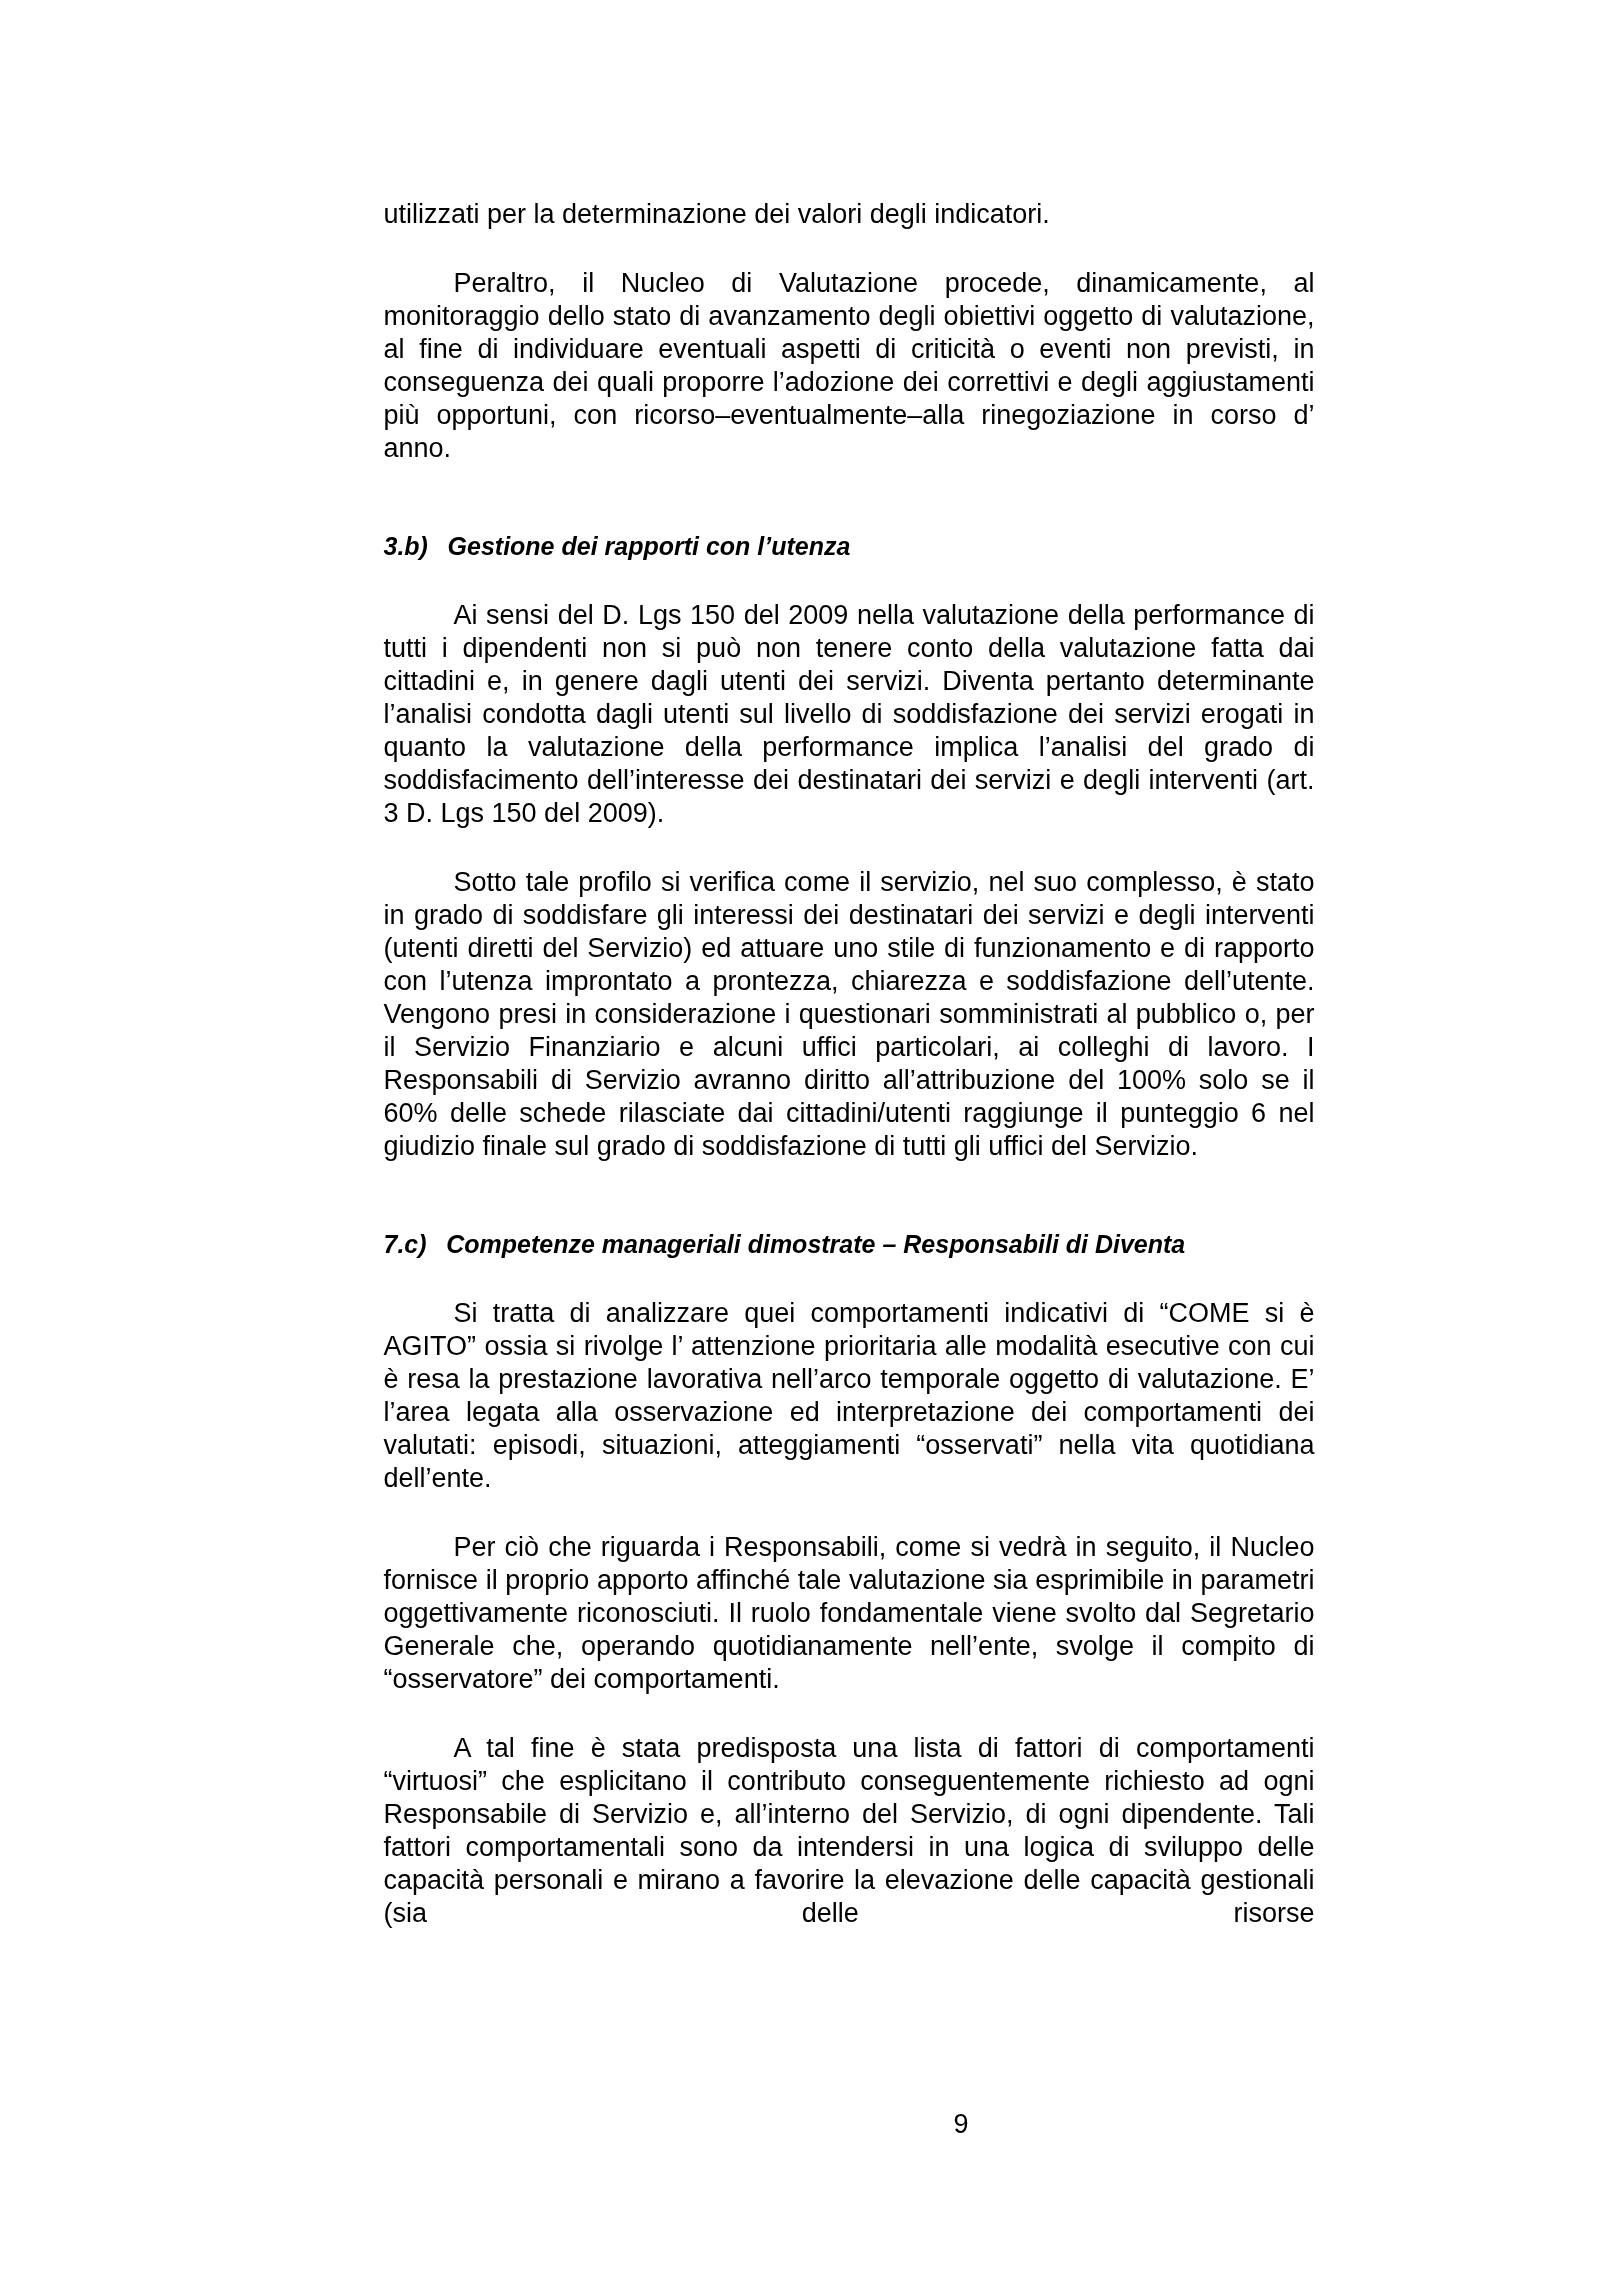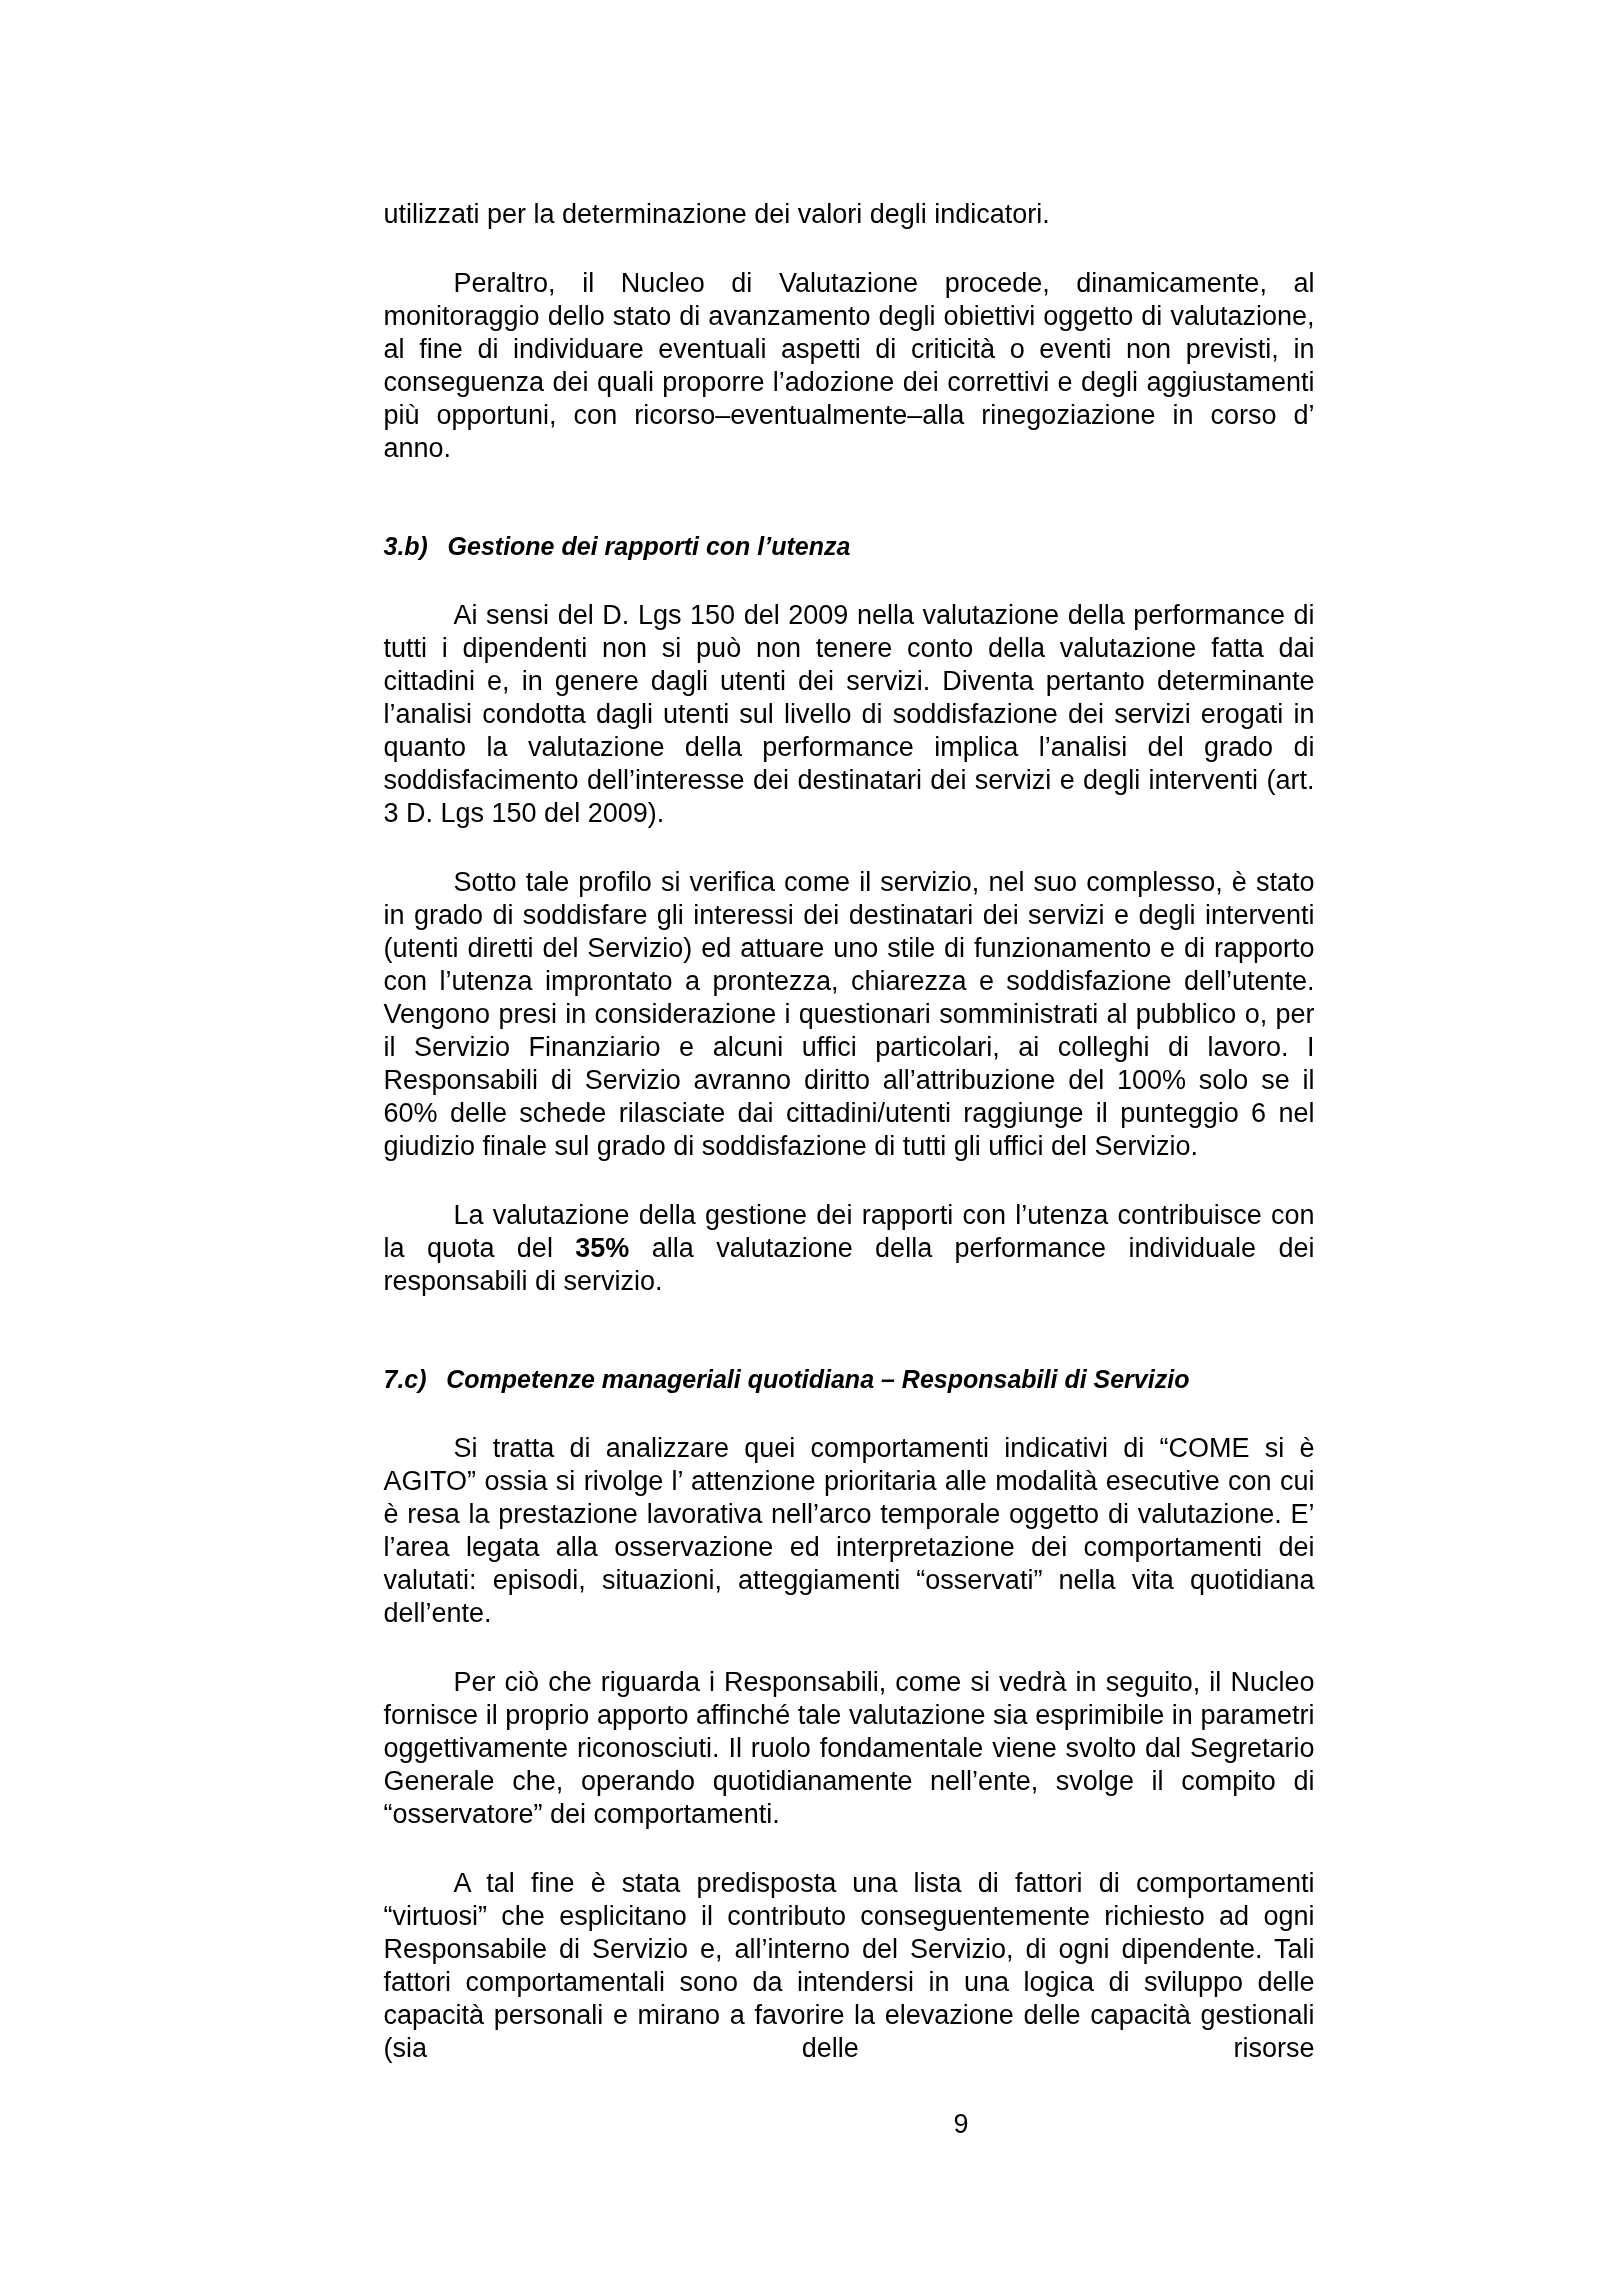--- a/index.html
+++ b/index.html
@@ -66,23 +66,22 @@
 
   <p class="body-text">Peraltro, il Nucleo di Valutazione procede, dinamicamente, al monitoraggio dello stato di avanzamento degli obiettivi oggetto di valutazione, al fine di individuare eventuali aspetti di criticità o eventi non previsti, in conseguenza dei quali proporre l’adozione dei correttivi e degli aggiustamenti più opportuni, con ricorso–eventualmente–alla rinegoziazione in corso d’ anno.</p>
 
 
   <h2 class="heading"><span class="h-num">3.b)</span><span class="h-title">Gestione dei rapporti con l’utenza</span></h2>
 
   <p class="body-text">Ai sensi del D. Lgs 150 del 2009 nella valutazione della performance di tutti i dipendenti non si può non tenere conto della valutazione fatta dai cittadini e, in genere dagli utenti dei servizi. Diventa pertanto determinante l’analisi condotta dagli utenti sul livello di soddisfazione dei servizi erogati in quanto la valutazione della performance implica l’analisi del grado di soddisfacimento dell’interesse dei destinatari dei servizi e degli interventi (art. 3 D. Lgs 150 del 2009).</p>
 
   <p class="body-text">Sotto tale profilo si verifica come il servizio, nel suo complesso, è stato in grado di soddisfare gli interessi dei destinatari dei servizi e degli interventi (utenti diretti del Servizio) ed attuare uno stile di funzionamento e di rapporto con l’utenza improntato a prontezza, chiarezza e soddisfazione dell’utente. Vengono presi in considerazione i questionari somministrati al pubblico o, per il Servizio Finanziario e alcuni uffici particolari, ai colleghi di lavoro. I Responsabili di Servizio avranno diritto all’attribuzione del 100% solo se il 60% delle schede rilasciate dai cittadini/utenti  raggiunge il punteggio 6 nel giudizio finale sul grado di soddisfazione di tutti gli uffici del Servizio.</p>
 
-  <p class="body-text"><span>La valutazione della gestione dei rapporti con l’utenza contribuisce con la quota del </span><strong>35%</strong><span> alla valutazione della performance individuale dei responsabili di servizio.</span></p>
 
-  <h2 class="heading"><span class="h-num">7.c)</span><span class="h-title">Competenze manageriali quotidiana – Responsabili di Servizio</span></h2>
+  <h2 class="heading"><span class="h-num">7.c)</span><span class="h-title">Competenze manageriali dimostrate – Responsabili di Diventa</span></h2>
 
   <p class="body-text">Si tratta di analizzare quei comportamenti indicativi di “COME si è AGITO” ossia si rivolge l’ attenzione prioritaria alle modalità esecutive con cui è resa la prestazione lavorativa nell’arco temporale oggetto di valutazione. E’ l’area legata alla osservazione ed interpretazione dei comportamenti dei valutati: episodi, situazioni, atteggiamenti “osservati” nella vita quotidiana dell’ente.</p>
 
   <p class="body-text">Per ciò che riguarda i Responsabili, come si vedrà in seguito, il Nucleo fornisce il proprio apporto affinché tale valutazione sia esprimibile in parametri oggettivamente riconosciuti. Il ruolo fondamentale viene svolto dal Segretario Generale che, operando quotidianamente nell’ente, svolge il compito di “osservatore” dei comportamenti.</p>
 
   <p class="body-text justify-last">A tal fine è stata predisposta una lista di fattori di comportamenti “virtuosi” che esplicitano il contributo conseguentemente richiesto ad ogni Responsabile di Servizio e, all’interno del Servizio, di ogni dipendente. Tali fattori comportamentali sono da intendersi in una logica di sviluppo delle capacità personali e mirano a favorire la elevazione delle capacità gestionali (sia delle risorse</p>
 
   <div class="footer-pagenum">9</div>
 
 </div>

